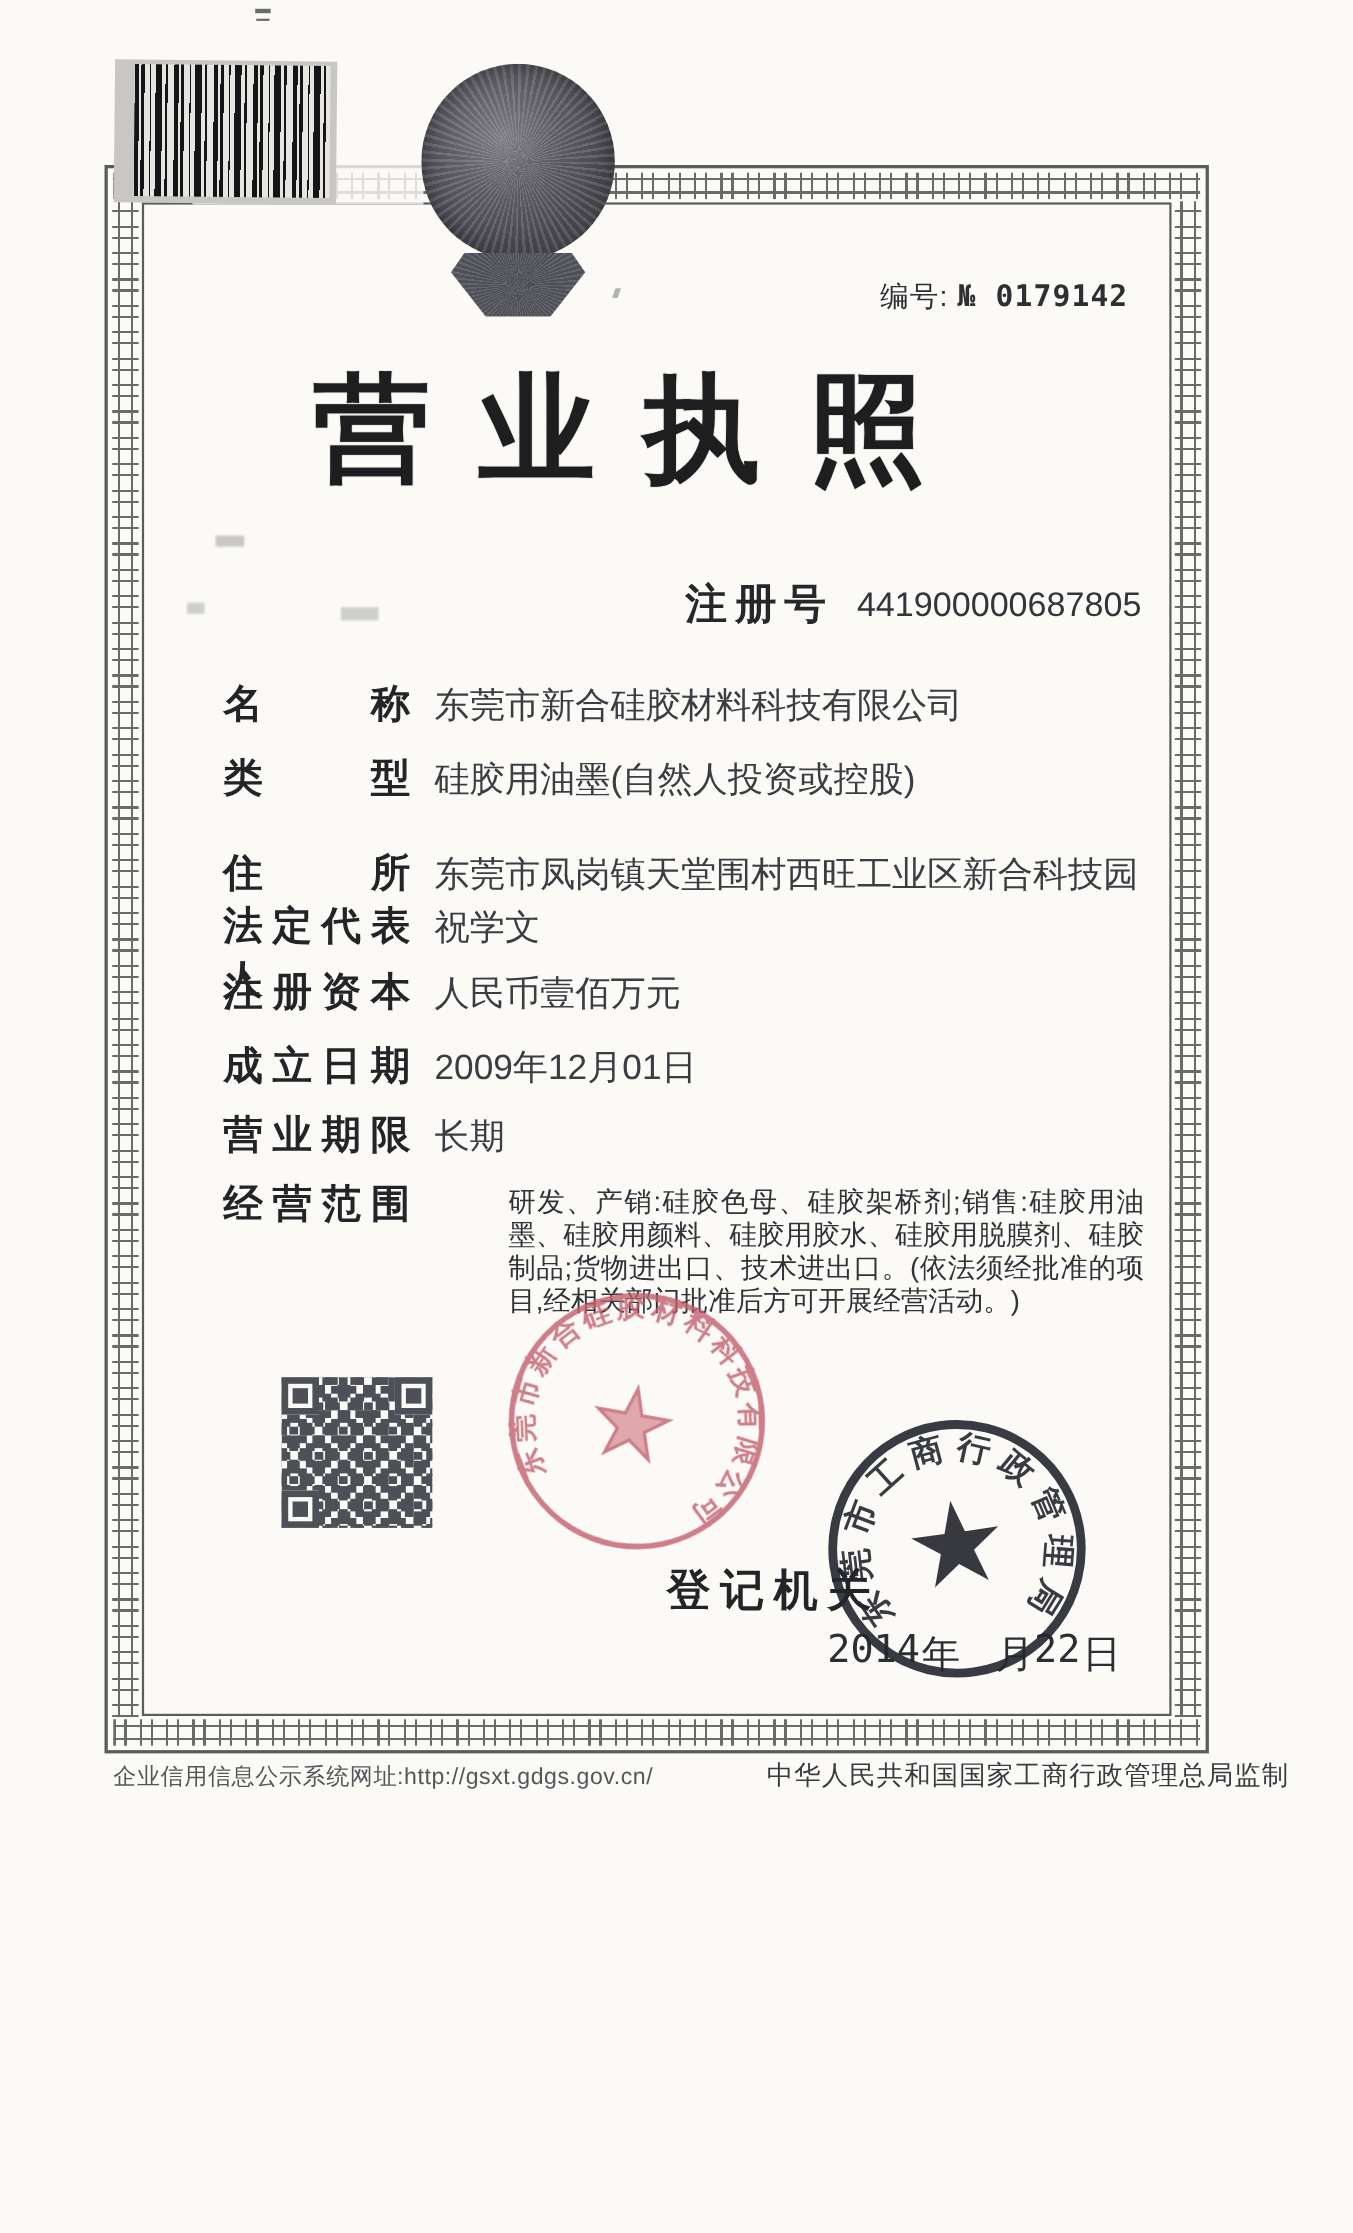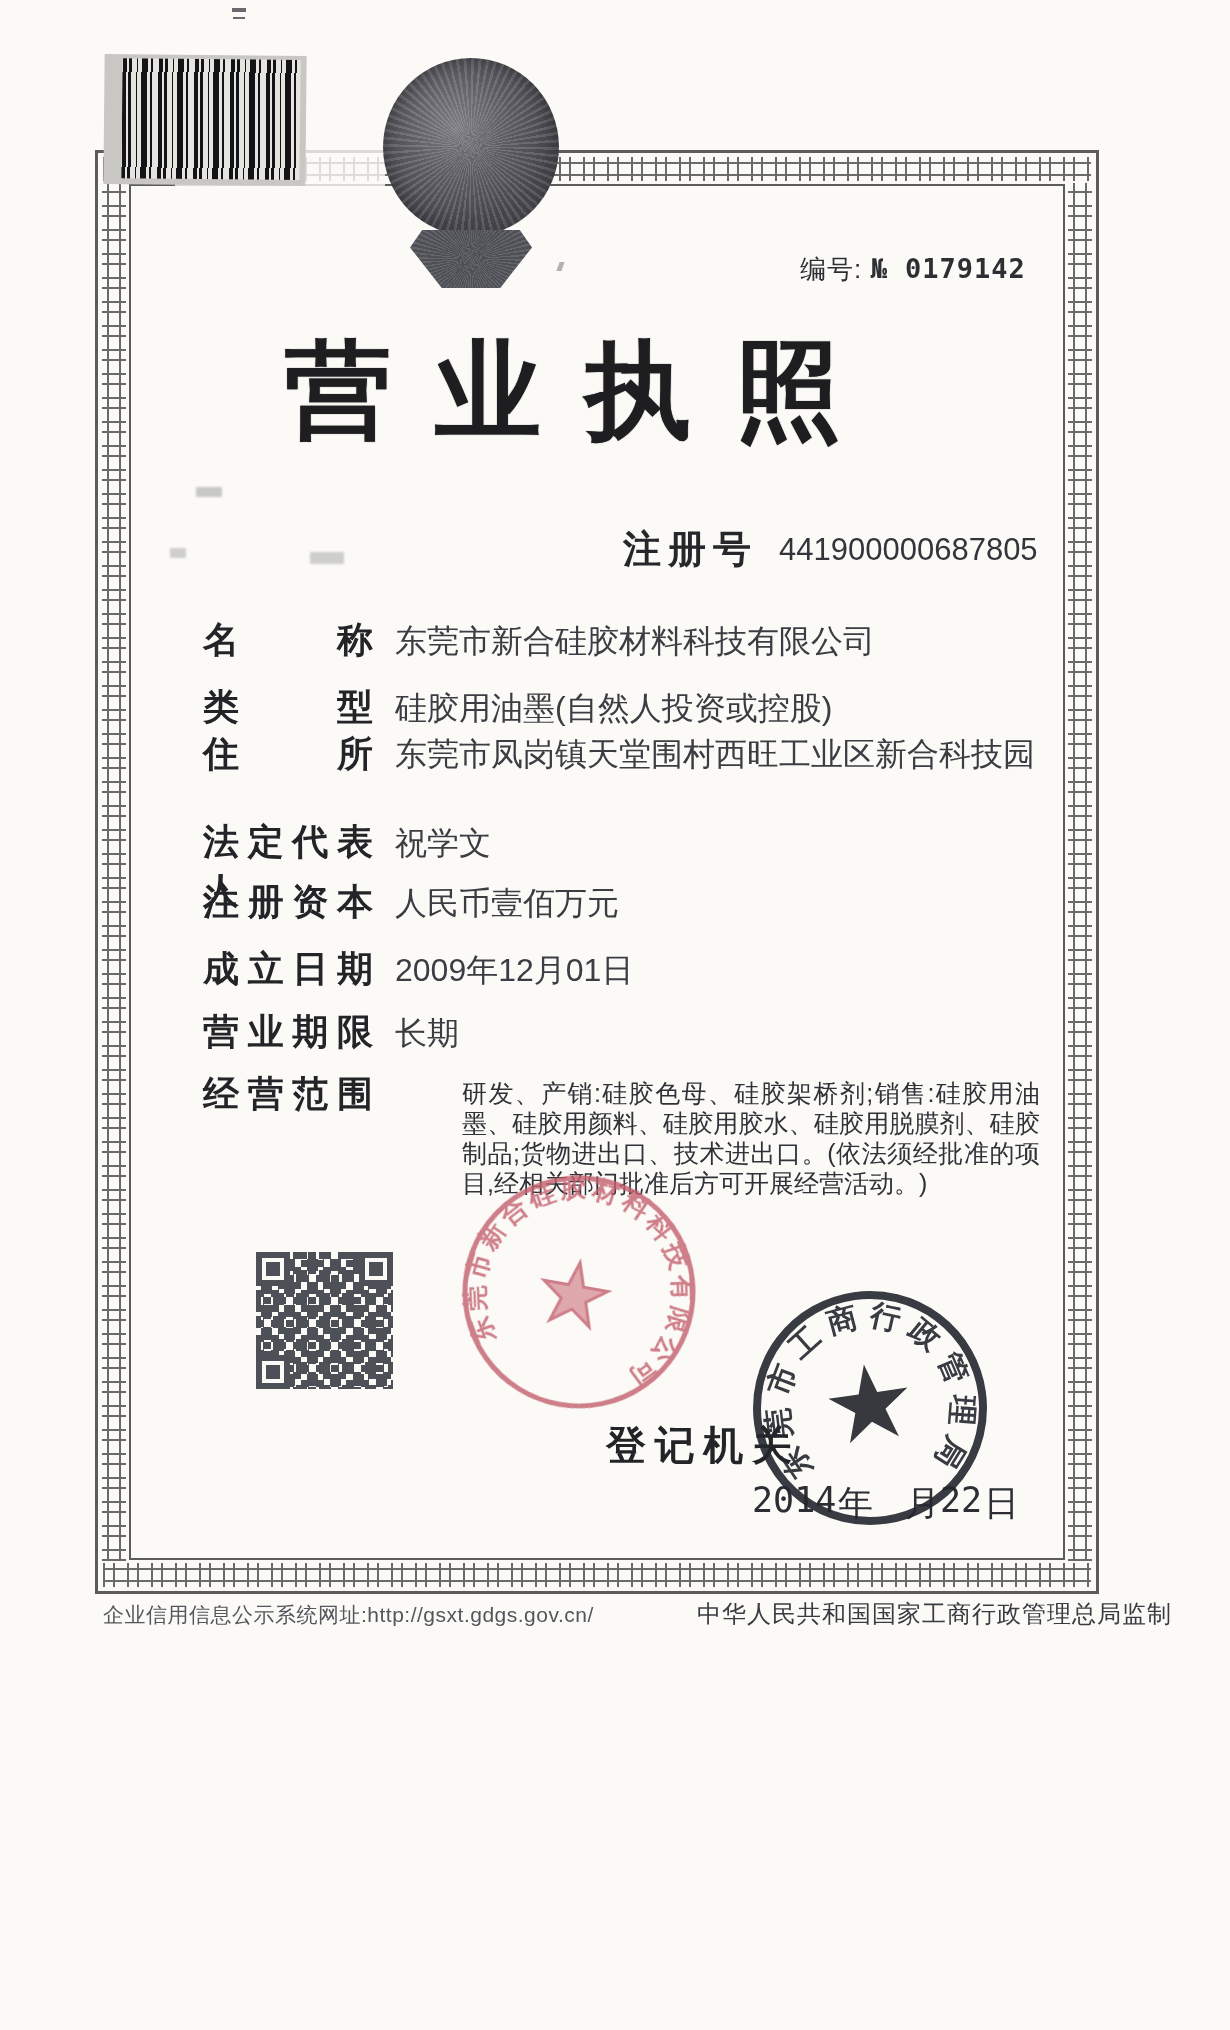--- a/index.html
+++ b/index.html
@@ -73,21 +73,21 @@
   .regline .rlabel{display:inline-block;width:128px;font-size:38px;font-weight:700;
     color:#26272b;text-align:justify;text-align-last:justify;}
   .regline .rno{margin-left:28px;font-family:Liberation Sans, sans-serif;
     font-size:31px;color:#33353a;letter-spacing:0;}
 
   
   .row{position:absolute;left:203px;display:flex;align-items:baseline;z-index:2;}
   .flabel{display:inline-block;width:170px;font-size:36px;font-weight:700;color:#232428;
     text-align:justify;text-align-last:justify;}
   .fvalue{margin-left:22px;font-size:32px;color:#3b3d43;white-space:nowrap;}
-  .r0{top:616px;} .r1{top:683px;} .r2{top:730px;align-items:center;} .r3{top:818px;}
+  .r0{top:616px;} .r1{top:683px;} .r2{top:769px;} .r3{top:818px;}
   .r4{top:878px;} .r5{top:945px;justify-content:center;} .r6{top:1008px;} .r7{top:1070px;}
   .scope-text{position:absolute;left:462px;top:1078px;width:578px;z-index:2;
     font-size:25px;line-height:30px;color:#303238;text-align:justify;}
 
   
   .qr{position:absolute;left:256px;top:1252px;width:137px;height:137px;z-index:2;
     background:
       repeating-conic-gradient(from 0deg,#4e5058 0% 25%,transparent 0% 50%) 0 0/15px 15px,
       repeating-conic-gradient(from 0deg,transparent 0% 25%,#4e5058 0% 50%) 5px 7px/23px 23px;
   }

